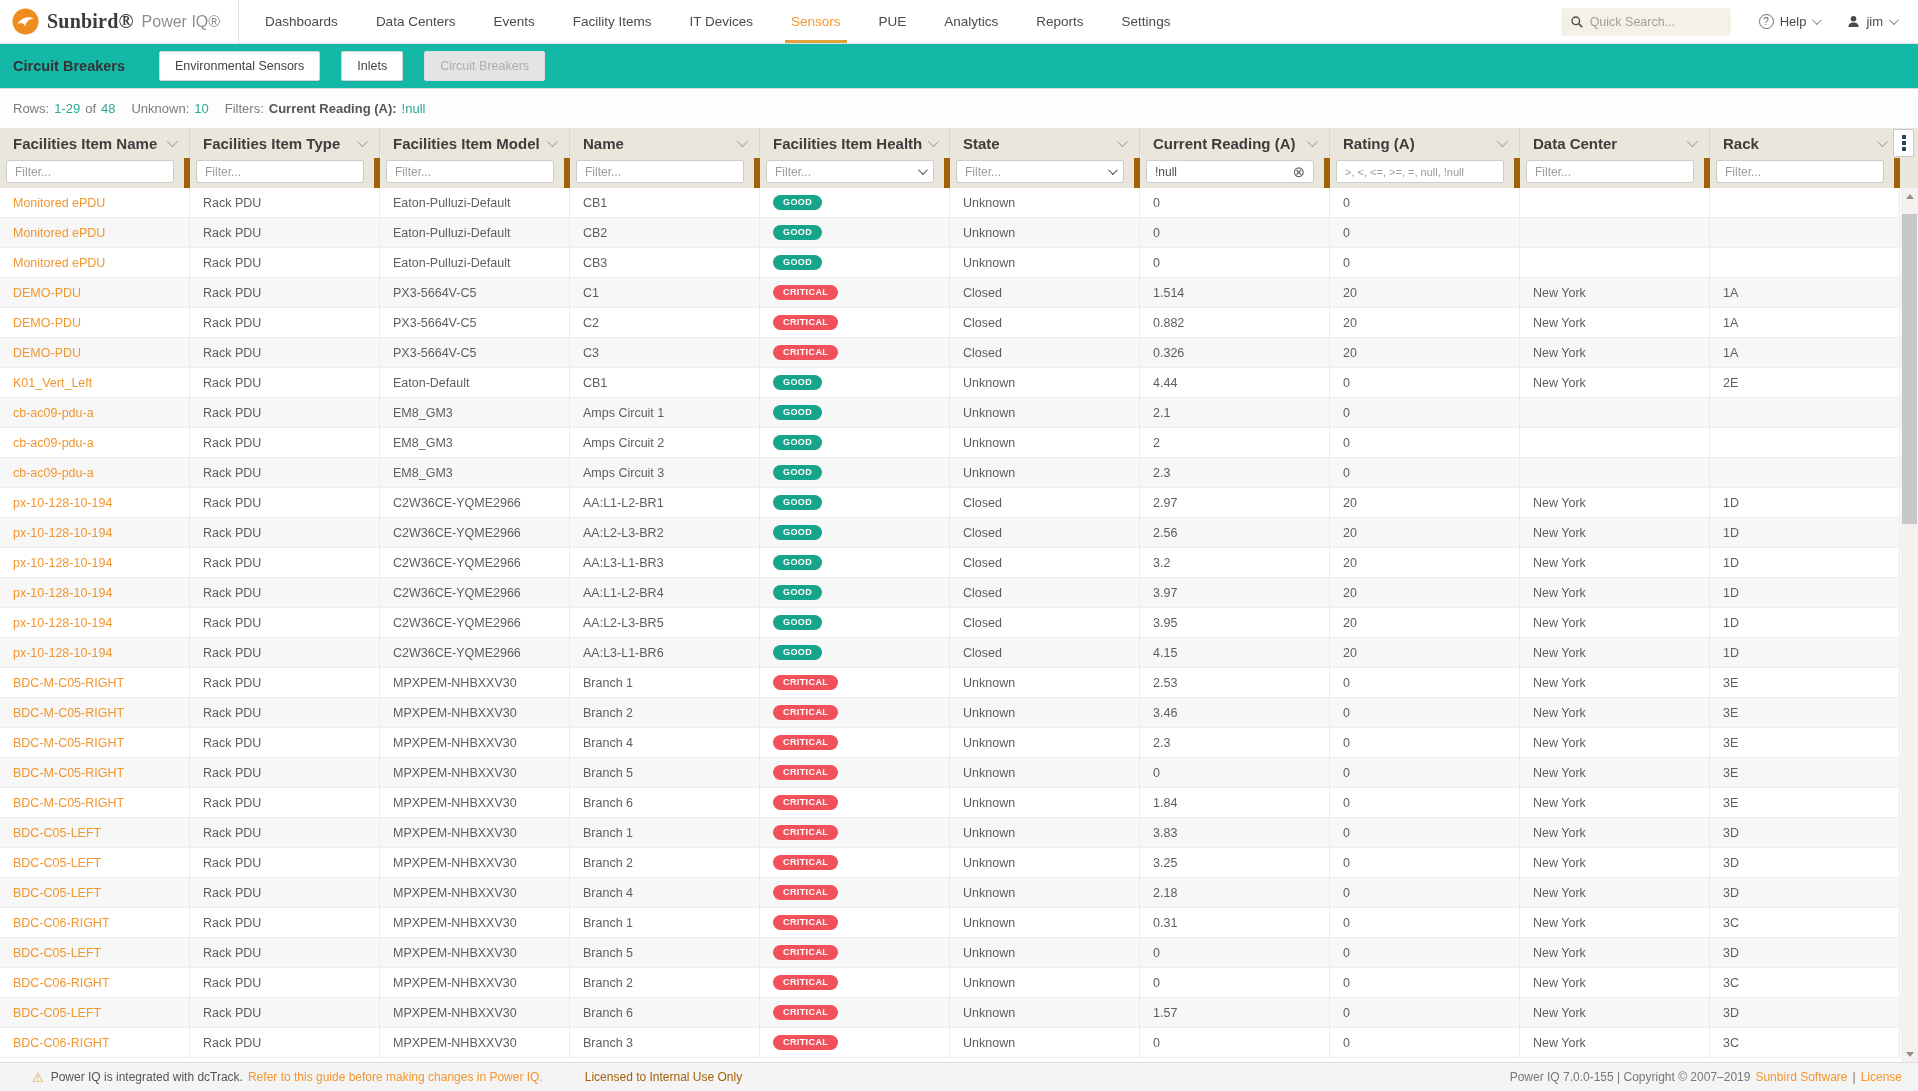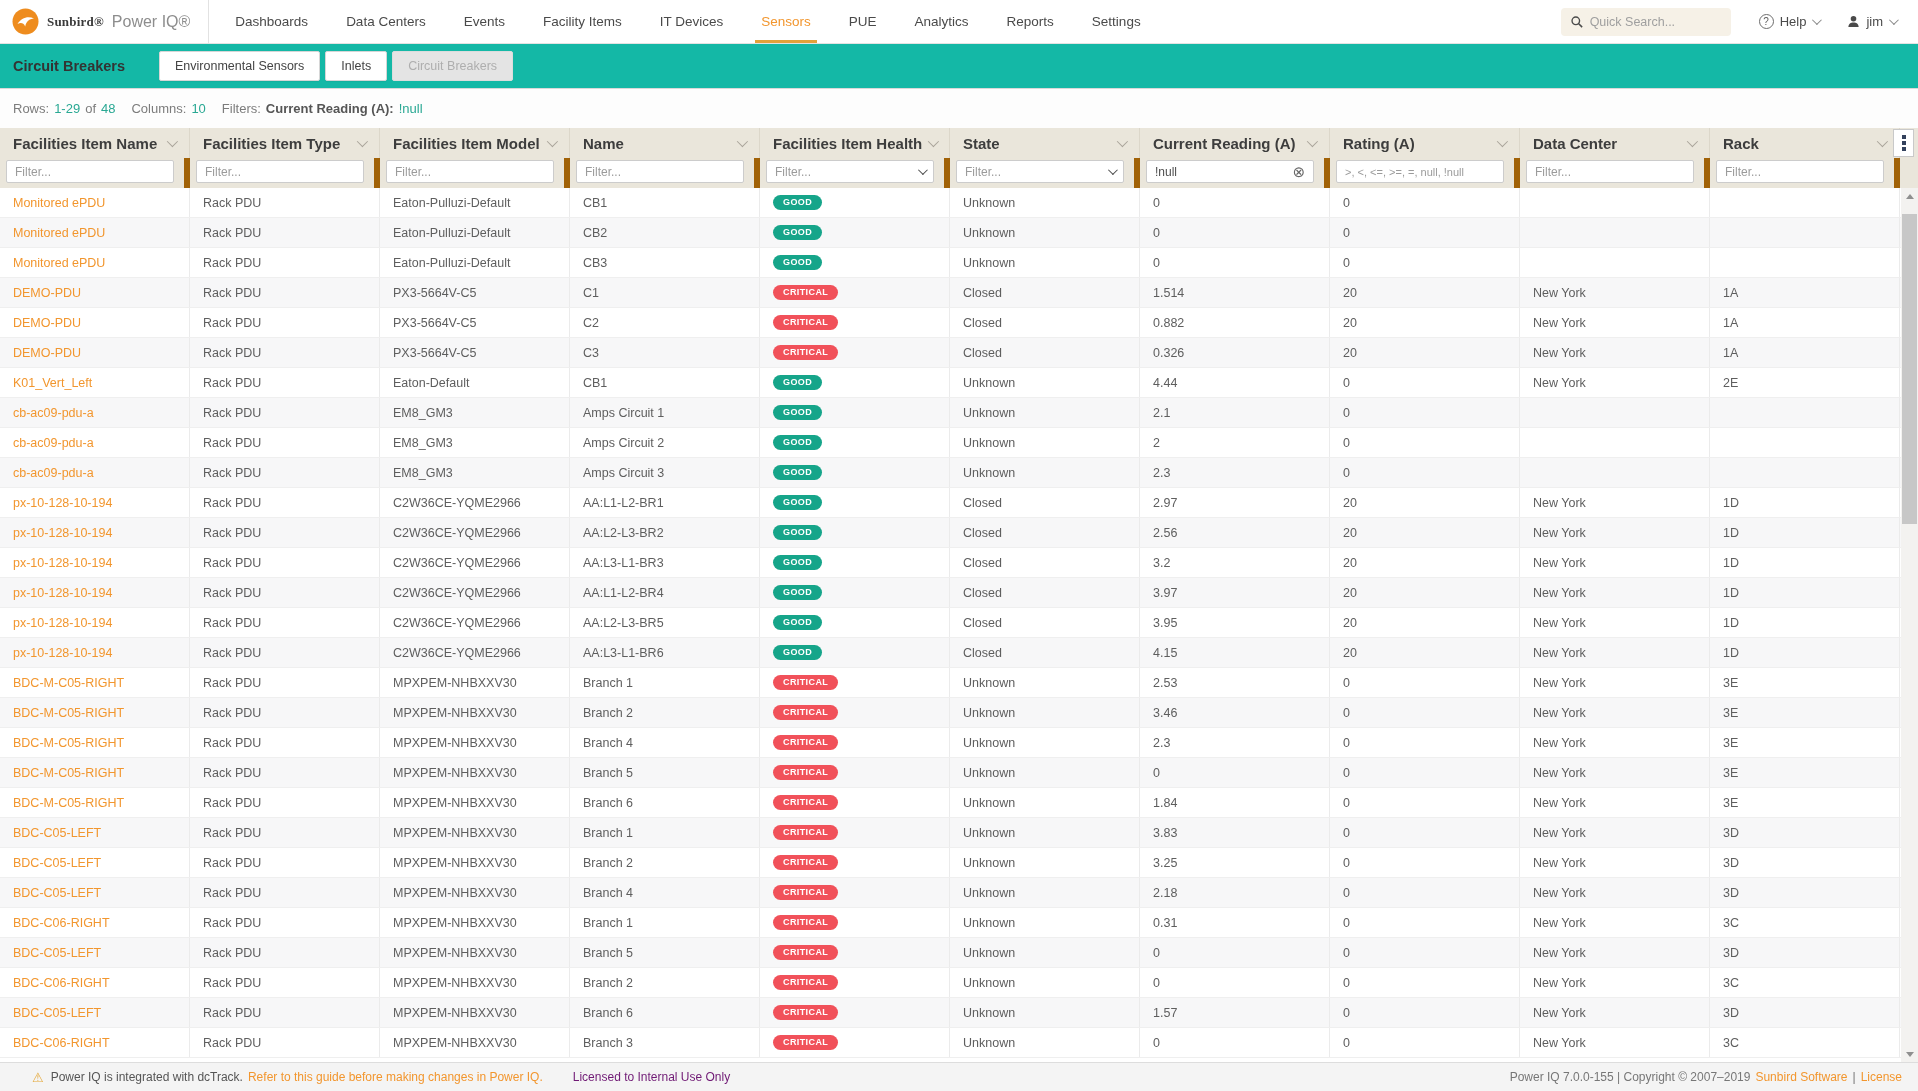--- a/index.html
+++ b/index.html
@@ -3,21 +3,21 @@
 <meta charset="utf-8">
 <style>
   * { margin:0; padding:0; box-sizing:border-box; }
   html,body { width:1918px; height:1091px; font-family:"Liberation Sans", sans-serif; background:#fff; overflow:hidden; }
   .app { position:relative; width:1918px; height:1091px; background:#fff; }
 
   
   .navbar { position:absolute; top:0; left:0; width:100%; height:44px; background:#fff;
             border-bottom:1px solid #e3e3e3; display:flex; align-items:center; }
   .brand { display:flex; align-items:center; gap:8px; padding:0 18px 0 12px; height:100%; }
-  .brand-bold { font-family:"Liberation Serif", serif; font-weight:700; font-size:13px; color:#3b3b3b; letter-spacing:.2px;}
+  .brand-bold { font-family:"Liberation Serif", serif; font-weight:700; font-size:20px; color:#3b3b3b; letter-spacing:.2px;}
   .brand-light { font-size:16px; color:#8d8d8d; font-weight:400; }
   .nav-sep { width:1px; height:44px; background:#e2e2e2; margin-right:26px; }
   .nav-items { display:flex; height:100%; align-items:center; gap:38px; }
   .nav-item { position:relative; font-size:13.5px; color:#4a4a4a; height:100%; display:flex; align-items:center; cursor:pointer; }
   .nav-item.active { color:var(--orange); }
   .nav-item.active::after { content:""; position:absolute; left:-6px; right:-6px; bottom:0; height:3px; background:var(--orange-dark); }
   .nav-right { margin-left:auto; display:flex; align-items:center; gap:28px; padding-right:22px; }
   .search { display:flex; align-items:center; gap:7px; background:#f6f1e7; height:28px; width:170px; padding:0 10px; border-radius:4px; }
   .search input { border:none; outline:none; background:transparent; font-size:12.5px; color:#555; width:100%; font-family:inherit;}
   .search input::placeholder { color:#9f9f9f; }
@@ -26,21 +26,21 @@
   .q-circle { display:inline-flex; align-items:center; justify-content:center; width:15px; height:15px;
               border:1px solid #6d6d6d; border-radius:50%; font-size:10px; color:#5c5c5c; }
   .chev-sm { width:7px; height:7px; border-right:1.5px solid #8a8a8a; border-bottom:1.5px solid #8a8a8a;
              transform:rotate(45deg) translateY(-2px); display:inline-block; }
   .icon-person { width:13px; height:13px; }
 
   
   .subheader { position:absolute; top:44px; left:0; width:100%; height:45px; background:#14b8a6;
                border-bottom:1px solid #d9d9d9; display:flex; align-items:center; }
   .page-title { font-size:14.5px; font-weight:700; color:#333; padding:0 34px 0 13px; }
-  .seg-tabs { display:flex; gap:5px; }
+  .seg-tabs { display:flex; gap:21px; }
   .seg-tab { background:#fff; border:1px solid #d6d6d6; color:#444; font-size:12.5px; padding:7px 15px;
              border-radius:2px; cursor:pointer; box-shadow:0 1px 1px rgba(0,0,0,.05); }
   .seg-tab.disabled { background:#e4e4e4; border-color:#dcdcdc; color:#aeaeae; box-shadow:none; cursor:default; }
 
   
   .summary { position:absolute; top:89px; left:0; width:100%; height:39px; background:#fdfdfd;
              display:flex; align-items:center; font-size:13px; color:#7c7c7c; padding-left:13px; }
   .summary .gap-s { margin-right:5px; } .summary .gap-l { margin-right:16px; }
   .val-teal { color:var(--teal); }
   .filter-name { color:#555; font-weight:700; margin:0 5px 0 5px; }
@@ -86,21 +86,21 @@
   .tri-up { width:0; height:0; border-left:4px solid transparent; border-right:4px solid transparent; border-bottom:5px solid #8f8f8f; }
   .tri-down { width:0; height:0; border-left:4px solid transparent; border-right:4px solid transparent; border-top:5px solid #8f8f8f; }
   .sb-thumb { position:absolute; top:26px; left:1px; width:15px; height:310px; background:#c7c7c7; cursor:grab; }
 
   
   .footer { position:absolute; top:1062px; left:0; width:100%; height:29px; background:#f4f4f4;
             border-top:1px solid #ddd; display:flex; align-items:center; font-size:12px; color:#555;
             padding:0 16px 0 32px; }
   .warn { color:#e5a93b; font-size:13px; margin-right:7px; }
   .flink { color:var(--orange); cursor:pointer; }
-  .lic { color:#701a75; margin-left:30px; }
+  .lic { color:#a16207; margin-left:42px; }
   .foot-right { margin-left:auto; color:#777; display:flex; gap:5px; align-items:flex-start; }
 </style>
 </head>
 <body>
 
 <div class="app">
 
   <header class="navbar">
     <div class="brand">
       <svg width="27" height="27" viewBox="0 0 27 27">
@@ -154,21 +154,21 @@
         <button class="seg-tab">Inlets</button>
         <button class="seg-tab disabled">Circuit Breakers</button>
       </div>
   </div>
 
   <div class="summary">
     <span class="gap-s">Rows:</span>
     <span class="val-teal gap-s">1-29</span>
     <span class="gap-s">of</span>
     <span class="val-teal gap-l">48</span>
-    <span class="gap-s">Columns:</span>
+    <span class="gap-s">Unknown:</span>
     <span class="val-teal gap-l">10</span>
     <span>Filters:</span>
     <span class="filter-name">Current Reading (A):</span>
     <span class="val-teal">!null</span>
   </div>
 
   <div class="thead grid-row">
       <div class="hcell">
         <span>Facilities Item Name</span>
         <span class="chev"></span>

